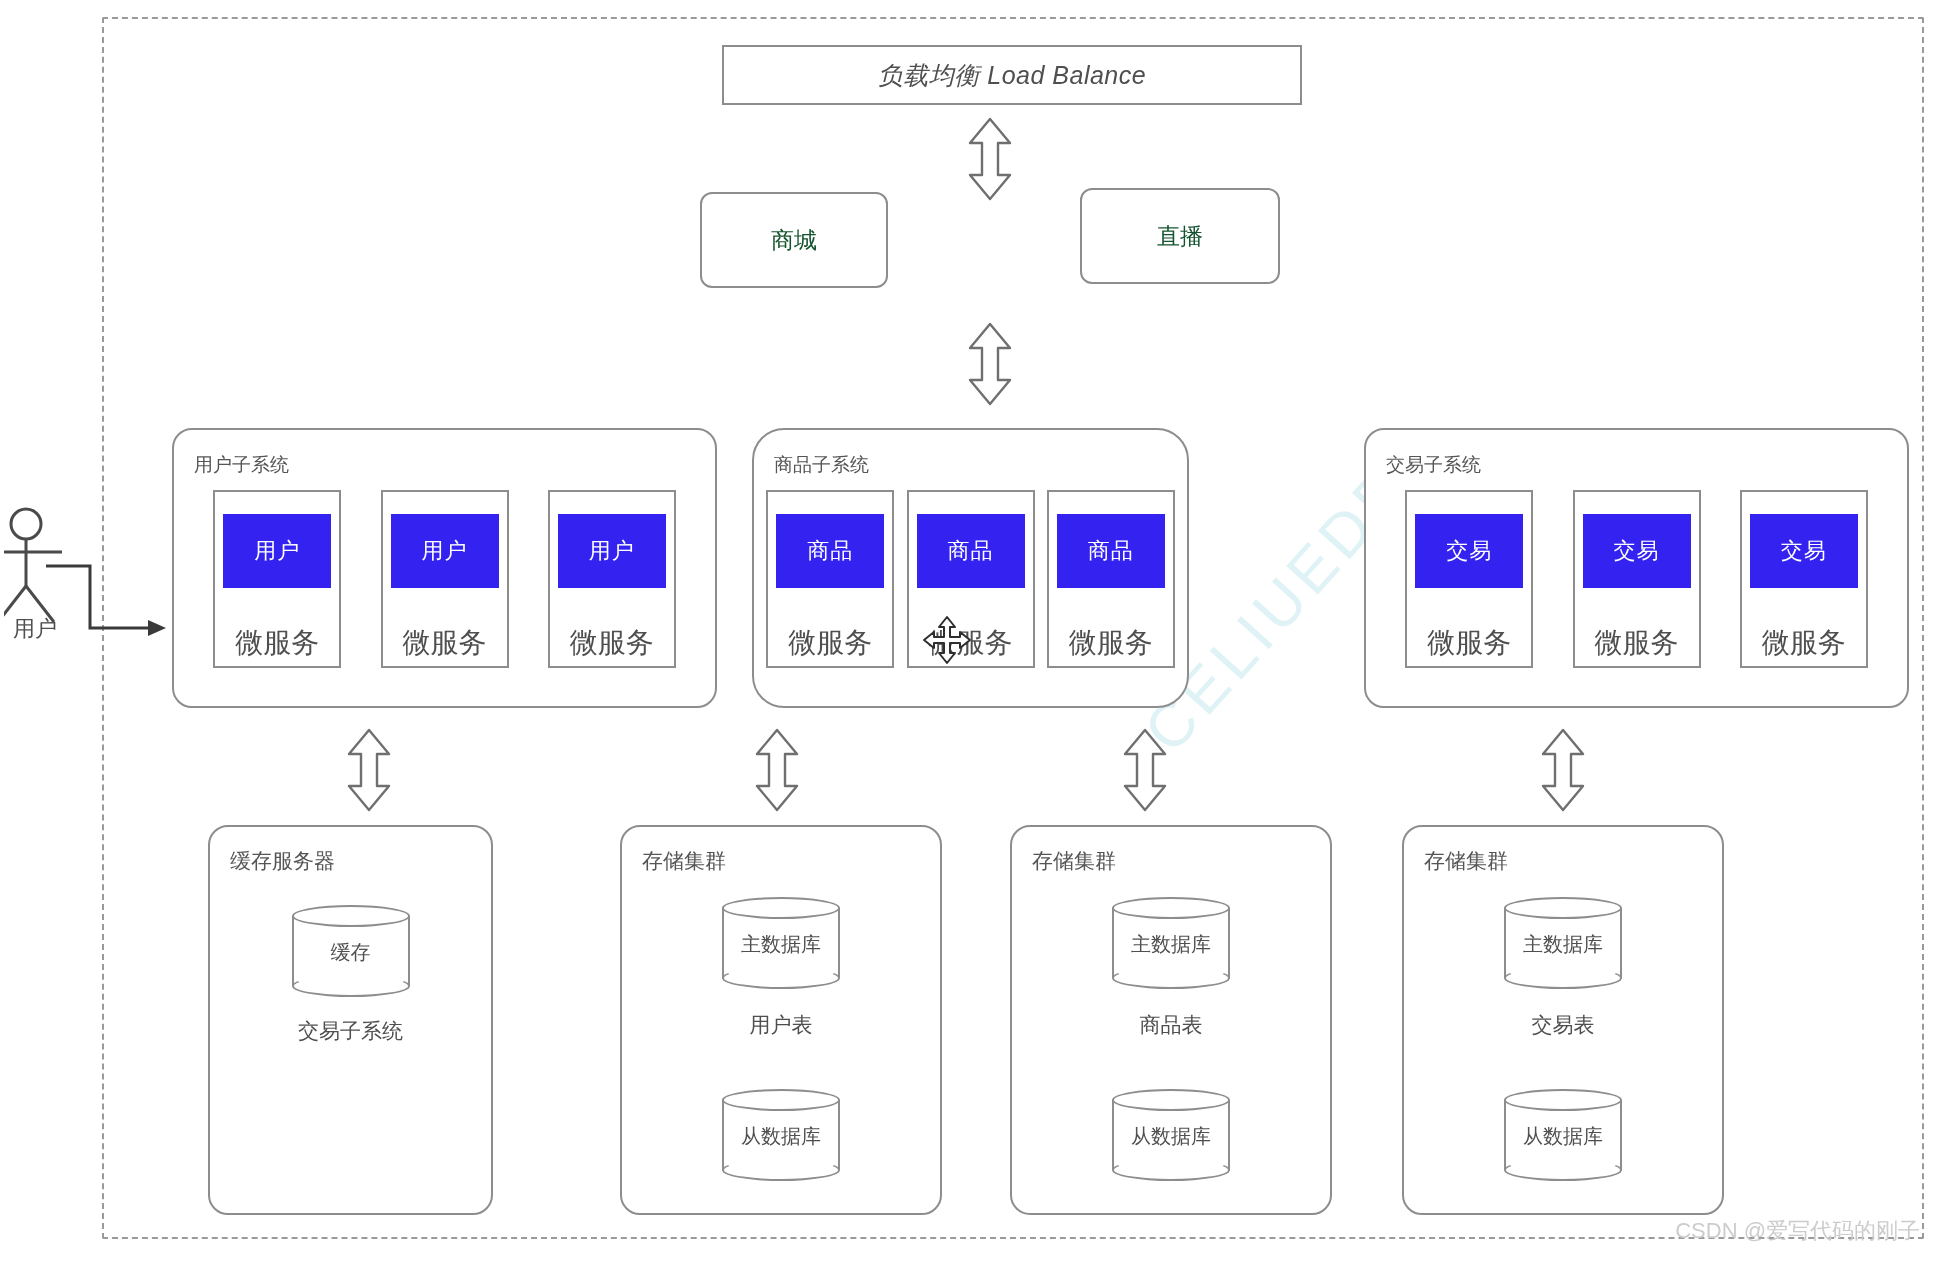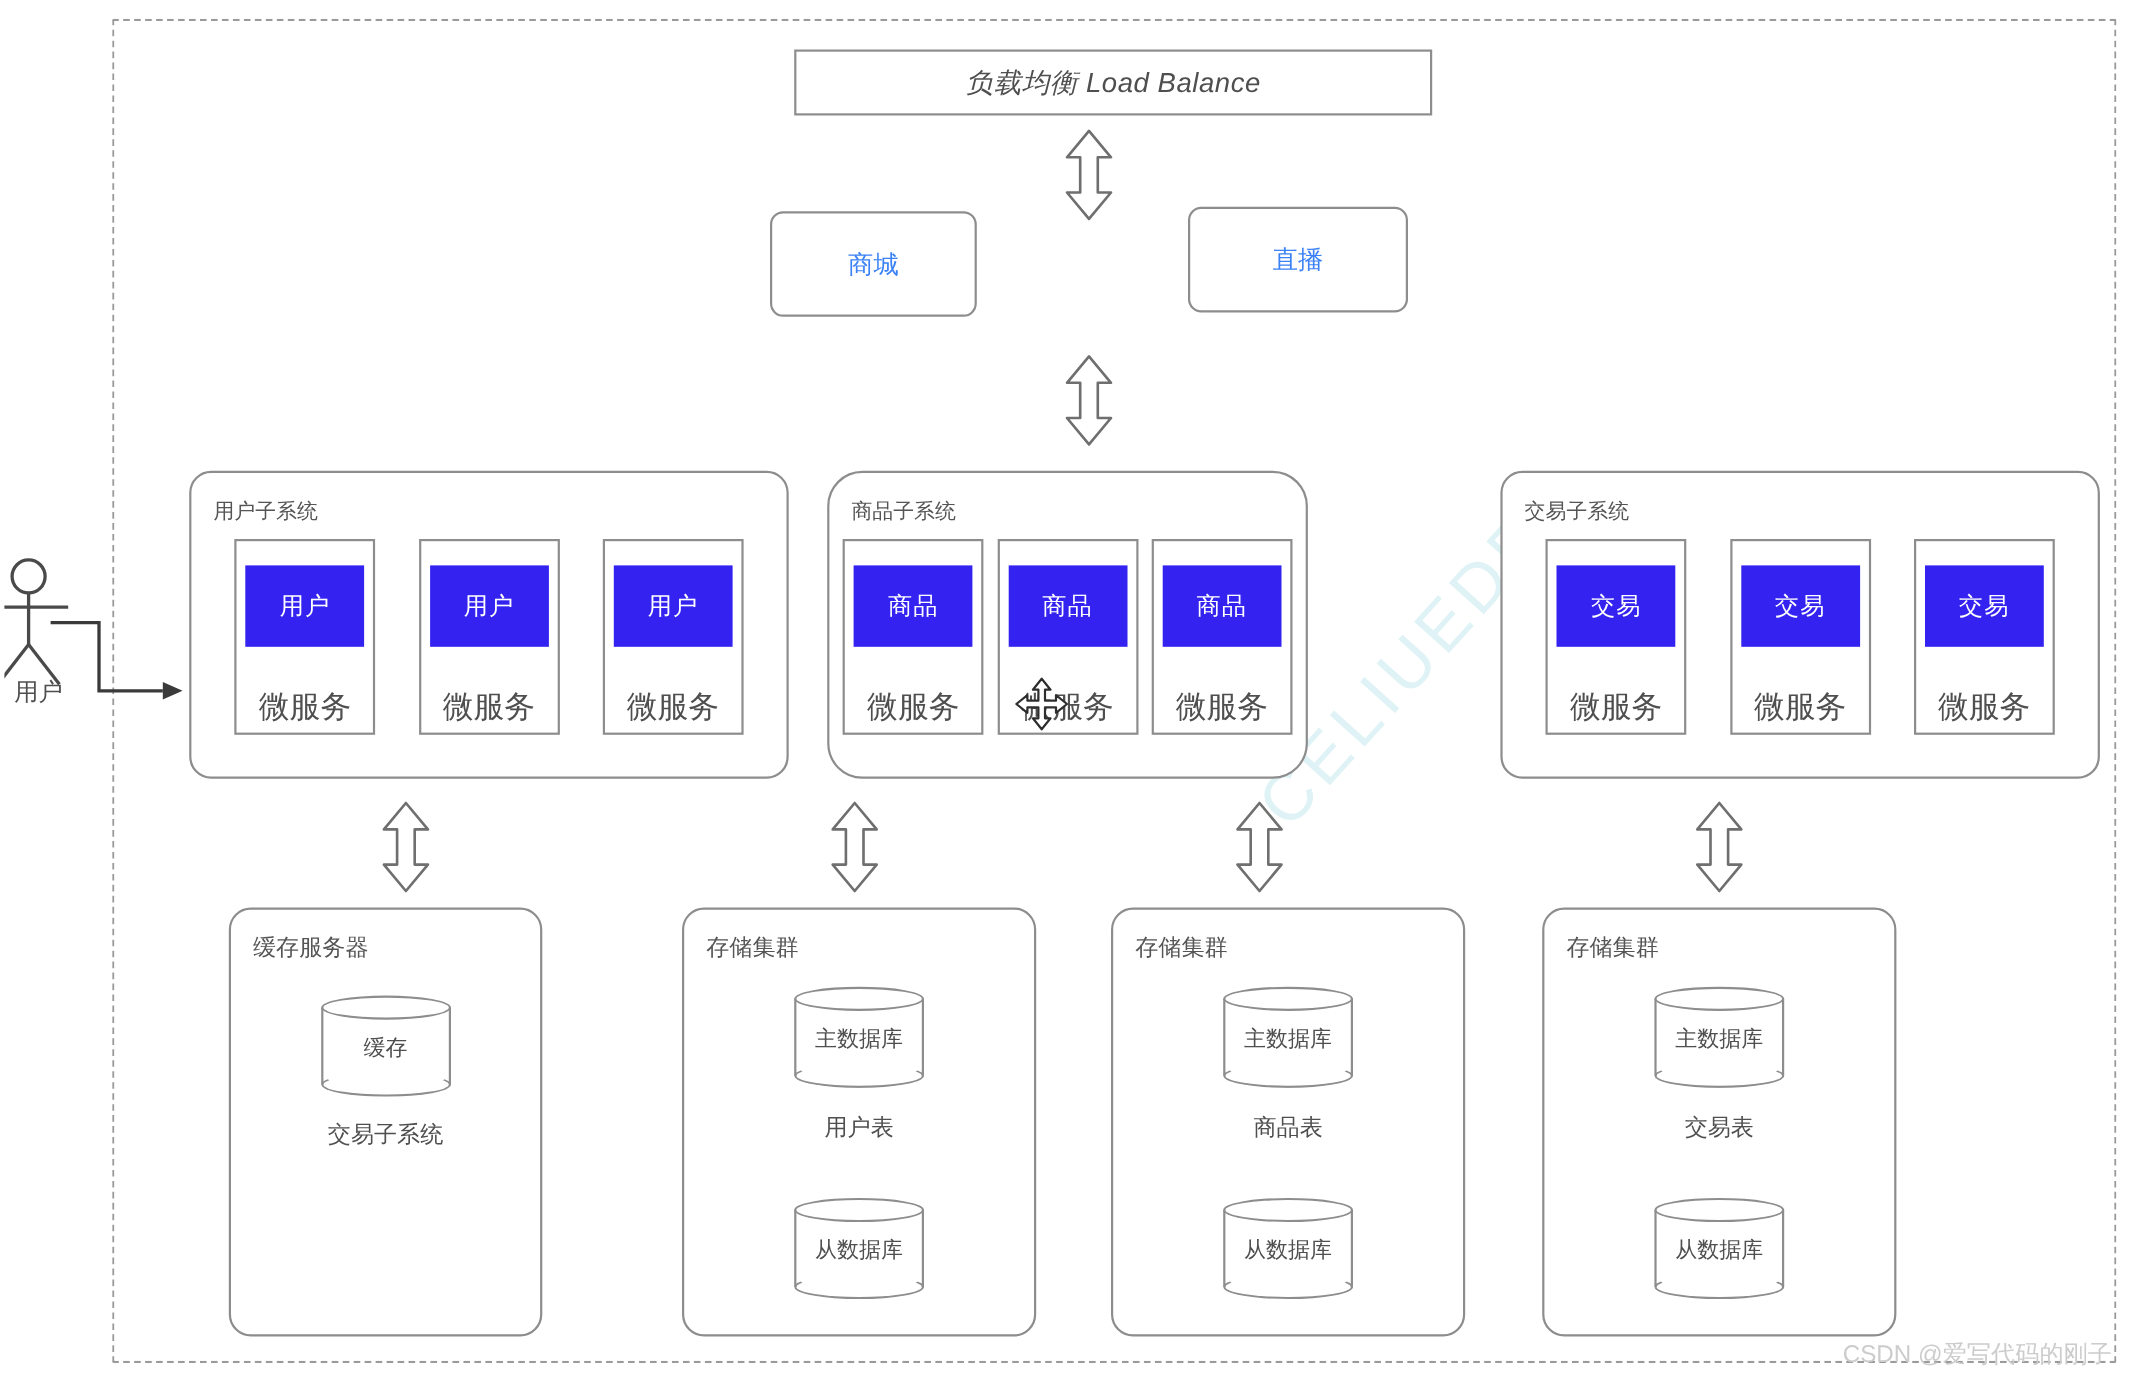--- a/index.html
+++ b/index.html
@@ -59,21 +59,21 @@
   .channel {
     box-sizing: border-box;
     position: absolute;
     border: 2px solid #8d8d8d;
     border-radius: 12px;
     background: #ffffff;
     display: flex;
     align-items: center;
     justify-content: center;
     font-size: 23px;
-    color: #3b82f6;
+    color: #14532d;
   }
   .channel.mall { left: 700px; top: 192px; width: 188px; height: 96px; }
   .channel.live { left: 1080px; top: 188px; width: 200px; height: 96px; }
 
   
   .subsystem {
     position: absolute;
     box-sizing: border-box;
     border: 2px solid #8d8d8d;
     border-radius: 20px;

